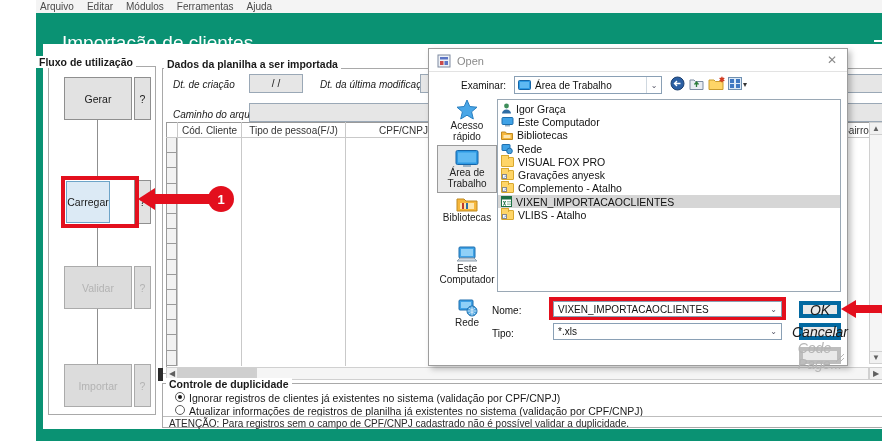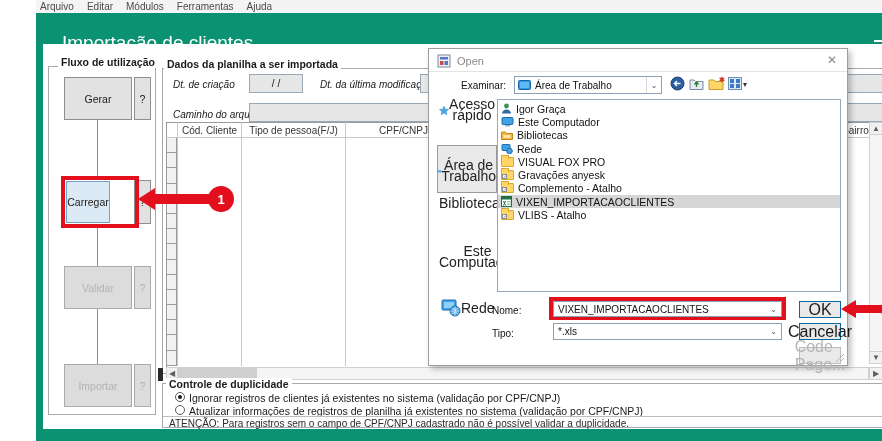--- a/index.html
+++ b/index.html
@@ -41,26 +41,26 @@
   
   .radio { width:10px; height:10px; border-radius:50%; border:1px solid #5a5a5a; background:#fff; position:absolute; }
   .radio.checked::after { content:""; position:absolute; left:2px; top:2px; width:4px; height:4px; border-radius:50%; background:#1a1a1a; }
   .rlabel { font-size:10.5px; color:#1a1a1a; }
 
   
   .dialog { left:392px; top:48px; width:420px; height:318px; background:#fff; border:1px solid #9d9d9d; box-shadow:3px 3px 6px rgba(0,0,0,.25); z-index:10; }
   .dlg-title { font-size:11px; color:#8a8a8a; }
   .combo { background:#fff; border:1px solid #8aa0b5; display:flex; align-items:center; font-size:10px; color:#111; }
   .combo .arrow { margin-left:auto; border-left:1px solid #cfd8e0; height:100%; width:15px; display:flex; align-items:center; justify-content:center; color:#556; font-size:8px; }
-  .place { display:flex; flex-direction:row; align-items:center; font-size:14px; color:#222; text-align:center; line-height:11px; }
+  .place { display:flex; flex-direction:column; align-items:center; font-size:10px; color:#222; text-align:center; line-height:11px; }
   .place.selected { background:#e9e9e9; border:1px solid #9a9a9a; }
   .filelist { background:#fff; border:1px solid #9aa8b5; }
   .frow { display:flex; align-items:center; gap:4px; height:13.3px; padding-left:3px; font-size:10.5px; color:#111; white-space:nowrap; }
   .frow.selected { background:#d6d6d6; }
-  .dbtn { background:#e9e9e9; border:1px solid #0369a1; font-size:16px; color:#1a1a1a; display:flex; align-items:center; justify-content:center; }
+  .dbtn { background:#e9e9e9; border:4px solid #0369a1; font-size:14px; color:#1a1a1a; display:flex; align-items:center; justify-content:center;font-style:italic; }
   .dbtn.disabled { color:#b5b5b5; border-color:#bdbdbd; }
 
   
   .folder { position:relative; width:13px; height:10px; background:#ffd567; border:1px solid #d8a82f; border-radius:1px; flex:0 0 auto; }
   .folder::before { content:""; position:absolute; left:-1px; top:-3px; width:6px; height:3px; background:#ffd567; border:1px solid #d8a82f; border-bottom:none; border-radius:1px 1px 0 0; }
   .shortcut-badge { position:absolute; left:0; bottom:0; width:5px; height:5px; background:#fff; border:1px solid #8a8a8a; font-size:4px; color:#2a6fd1; line-height:4px; text-align:center; }
 
   
   .ann { z-index:20; }
   .ann-box { border:4px solid #e30f1d; background:transparent; }
@@ -90,21 +90,21 @@
         <span style="display:block;width:8px;height:8px;border:1px solid #fff;box-shadow:2px -2px 0 -1px #fff;"></span>
       </div>
     <div class="abs winbtn" style="left:856px; width:24px; top:17px; height:21px; background:#2fa287; font-size:11px;">
         <span>✕</span>
       </div>
   </div>
 
   <div class="abs content"></div>
 
   <div class="abs groupbox" style="left:12px; top:66px; width:108px; height:349px;"></div>
-  <div class="abs grouplabel" style="left:22px; top:56px;">Fluxo de utilização</div>
+  <div class="abs grouplabel" style="left:0; top:56px;">Fluxo de utilização</div>
 
   <div class="abs connector" style="top:120px; height:60px;"></div>
   <div class="abs connector" style="top:224px; height:42px;"></div>
   <div class="abs connector" style="top:309px; height:55px;"></div>
 
   <div class="abs flowbtn" style="left:28px; top:77px; width:68px; height:43px;">Gerar</div>
   <div class="abs flowbtn" style="left:98px; top:77px; width:17px; height:43px;">?</div>
 
   <div class="abs flowbtn" style="left:98px; top:180px; width:17px; height:44px;">?</div>
   <div class="abs flowbtn hot" style="left:30px; top:181px; width:44px; height:42px;">Carregar</div>

